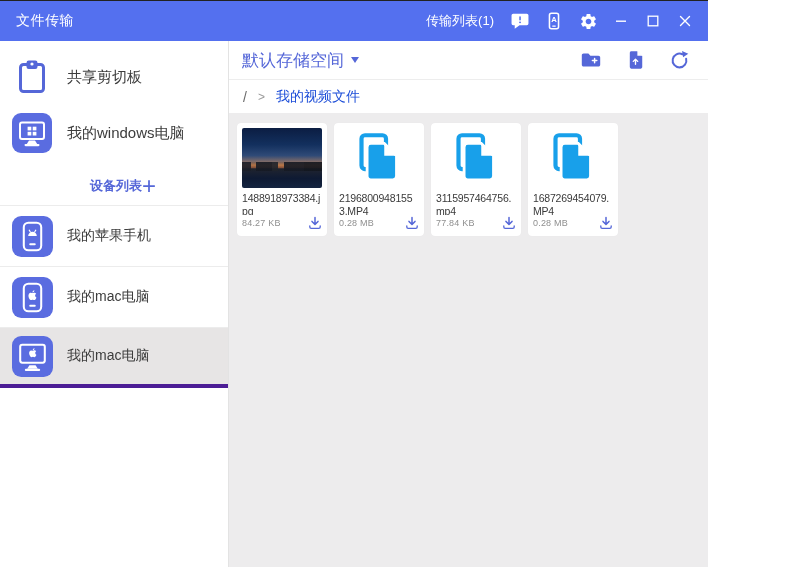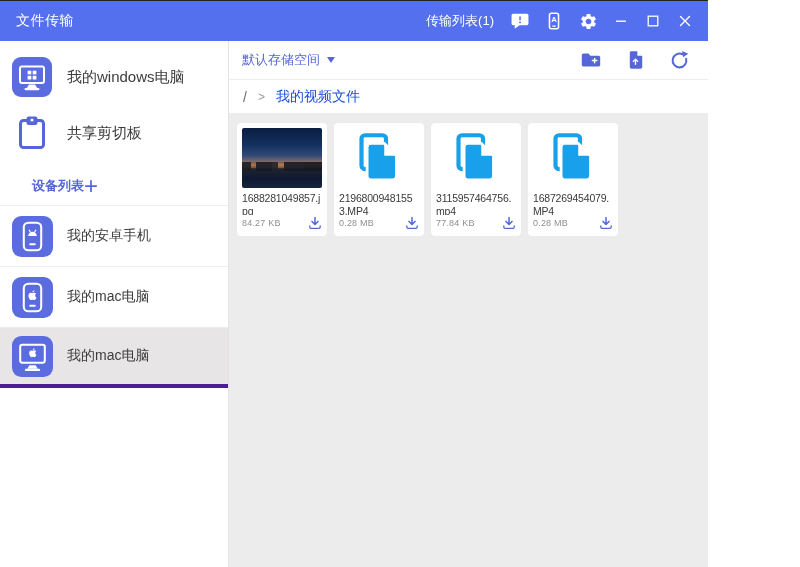--- a/index.html
+++ b/index.html
@@ -24,36 +24,36 @@
   
   .main{flex:1;display:flex;min-height:0;}
   .sidebar{width:229px;flex:none;background:#fff;border-right:1px solid #e3e3e3;display:flex;flex-direction:column;}
   .content{flex:1;display:flex;flex-direction:column;min-width:0;background:var(--content-bg);}
 
   
   .side-item{height:56px;display:flex;align-items:center;gap:15px;padding:0 12px;cursor:pointer;}
   .side-item:first-child{margin-top:8px;}
   .side-item .ic{width:40px;height:40px;flex:none;display:flex;align-items:center;justify-content:center;}
   .side-label{font-size:15px;color:#3c3c3c;}
-  .device-header{display:flex;align-items:center;justify-content:flex-start;
+  .device-header{display:flex;align-items:center;justify-content:center;
     padding:16px 14px 10px 12px;margin-left:20px;}
   .device-header-label{font-size:13px;color:var(--accent);font-weight:bold;}
   .add-device{font-size:24px;line-height:18px;color:var(--accent);font-weight:300;cursor:pointer;}
   .device-row{height:61px;display:flex;align-items:center;gap:14px;padding:0 12px;
     border-top:1px solid #ececec;cursor:pointer;}
   .device-row:last-of-type{border-bottom:4px solid #4c1d95;}
   .device-row.selected{background:var(--selected-bg);}
   .device-row .ic{width:41px;height:41px;flex:none;}
   .device-label{font-size:14px;color:#3c3c3c;}
 
   
   .storagebar{height:39px;background:#fff;display:flex;align-items:center;
     padding:0 18px 0 13px;border-bottom:1px solid #ededed;flex:none;}
   .storage-select{display:flex;align-items:center;gap:7px;cursor:pointer;}
-  .storage-label{font-size:13px;color:var(--accent);}
+  .storage-label{font-size:17px;color:var(--accent);}
   .caret{width:0;height:0;border-left:4.5px solid transparent;border-right:4.5px solid transparent;
     border-top:6px solid var(--accent);}
   .toolbar-actions{margin-left:auto;display:flex;align-items:center;gap:22px;color:var(--accent);}
   .tool-btn{width:22px;height:22px;display:flex;align-items:center;justify-content:center;cursor:pointer;}
 
   
   .breadcrumb{height:33px;background:#fff;display:flex;align-items:center;gap:11px;
     padding:0 14px;flex:none;}
   .crumb-root{font-size:14px;color:#6b6b6b;cursor:pointer;}
   .crumb-sep{font-size:12px;color:#9a9a9a;}
@@ -128,63 +128,63 @@
     </div>
   </header>
 
   <div class="main">
 
     <aside class="sidebar">
 
       <div class="side-item">
         <span class="ic">
           <svg width="40" height="40" viewBox="0 0 40 40">
+            <rect x="8.5" y="7.5" width="23" height="27" rx="3" fill="none" stroke="var(--accent)" stroke-width="3"></rect>
+            <rect x="14.5" y="3.5" width="11" height="8.5" rx="2.2" fill="var(--accent)"></rect>
+            <circle cx="20" cy="7" r="1.6" fill="#fff"></circle>
+          </svg>
+        </span>
+        <span class="side-label">共享剪切板</span>
+      </div>
+
+      <div class="side-item">
+        <span class="ic">
+          <svg width="40" height="40" viewBox="0 0 40 40">
             <rect width="40" height="40" rx="9" fill="var(--icon-bg)"></rect>
             <rect x="8" y="9.5" width="24" height="16.5" rx="2" fill="none" stroke="#fff" stroke-width="2"></rect>
             <g fill="#fff">
               <rect x="15.6" y="13.7" width="3.7" height="3.7"></rect>
                 <rect x="20.7" y="13.7" width="3.7" height="3.7"></rect>
               <rect x="15.6" y="18.8" width="3.7" height="3.7"></rect>
                 <rect x="20.7" y="18.8" width="3.7" height="3.7"></rect>
             </g>
             <polygon points="17,27.5 23,27.5 25.2,31 14.8,31" fill="#fff"></polygon>
             <rect x="12.5" y="31" width="15" height="2.2" rx="1.1" fill="#fff"></rect>
           </svg>
         </span>
         <span class="side-label">我的windows电脑</span>
       </div>
 
-      <div class="side-item">
-        <span class="ic">
-          <svg width="40" height="40" viewBox="0 0 40 40">
-            <rect x="8.5" y="7.5" width="23" height="27" rx="3" fill="none" stroke="var(--accent)" stroke-width="3"></rect>
-            <rect x="14.5" y="3.5" width="11" height="8.5" rx="2.2" fill="var(--accent)"></rect>
-            <circle cx="20" cy="7" r="1.6" fill="#fff"></circle>
-          </svg>
-        </span>
-        <span class="side-label">共享剪切板</span>
-      </div>
-
       <div class="device-header">
         <span class="device-header-label">设备列表</span>
         <span class="add-device">+</span>
       </div>
 
       <div class="device-row">
         <span class="ic">
           <svg width="41" height="41" viewBox="0 0 40 40">
             <rect width="40" height="40" rx="9" fill="var(--icon-bg)"></rect>
             <rect x="11.5" y="6.5" width="17" height="27" rx="4.5" fill="none" stroke="#fff" stroke-width="2"></rect>
             <path d="M15.8 19.5a4.2 4.2 0 0 1 8.4 0z" fill="#fff"></path>
             <line x1="16.8" y1="13.8" x2="17.9" y2="15.6" stroke="#fff" stroke-width="1.1" stroke-linecap="round"></line>
             <line x1="23.2" y1="13.8" x2="22.1" y2="15.6" stroke="#fff" stroke-width="1.1" stroke-linecap="round"></line>
             <rect x="16.8" y="26.5" width="6.4" height="2" rx="1" fill="#fff"></rect>
           </svg>
         </span>
-        <span class="device-label">我的安卓手机</span>
+        <span class="device-label">我的苹果手机</span>
       </div>
 
       <div class="device-row">
         <span class="ic">
           <svg width="41" height="41" viewBox="0 0 40 40">
             <rect width="40" height="40" rx="9" fill="var(--icon-bg)"></rect>
             <rect x="11.5" y="6.5" width="17" height="27" rx="4.5" fill="none" stroke="#fff" stroke-width="2"></rect>
             <g transform="translate(14.2,12) scale(0.48)" fill="#fff">
               <path d="M18.71 19.5c-.83 1.24-1.71 2.45-3.05 2.47-1.34.03-1.77-.79-3.29-.79-1.53 0-2 .77-3.27.82-1.31.05-2.3-1.32-3.14-2.53C4.25 17 2.94 12.45 4.7 9.39c.87-1.52 2.43-2.48 4.12-2.51 1.28-.02 2.5.87 3.29.87.78 0 2.26-1.07 3.81-.91.65.03 2.47.26 3.64 1.98-.09.06-2.17 1.28-2.15 3.81.03 3.02 2.65 4.03 2.68 4.04-.03.07-.42 1.44-1.38 2.83M13 3.5c.73-.83 1.94-1.46 2.94-1.5.13 1.17-.34 2.35-1.04 3.19-.69.85-1.83 1.51-2.95 1.42-.15-1.15.41-2.35 1.05-3.11z"></path>
             </g>
@@ -246,21 +246,21 @@
         <span class="crumb-sep">&gt;</span>
         <span class="crumb-current">我的视频文件</span>
       </div>
 
       <div class="files">
 
         <div class="card">
           <div class="card-media">
               <div class="thumb"></div>
             </div>
-          <div class="card-name">1688281049857.jpg</div>
+          <div class="card-name">1488918973384.jpg</div>
           <div class="card-footer">
             <span class="card-size">84.27 KB</span>
             <span class="dl-btn">
               <svg width="14" height="14" viewBox="0 0 14 14">
                 <path d="M7 1.6v6.6M4 5.4l3 3.1 3-3.1" fill="none" stroke="currentColor" stroke-width="1.5" stroke-linecap="round" stroke-linejoin="round"></path>
                 <path d="M1.8 10v1.1c0 .9.7 1.2 1.4 1.2h7.6c.7 0 1.4-.3 1.4-1.2V10" fill="none" stroke="currentColor" stroke-width="1.3" stroke-linecap="round"></path>
               </svg>
             </span>
           </div>
         </div>

